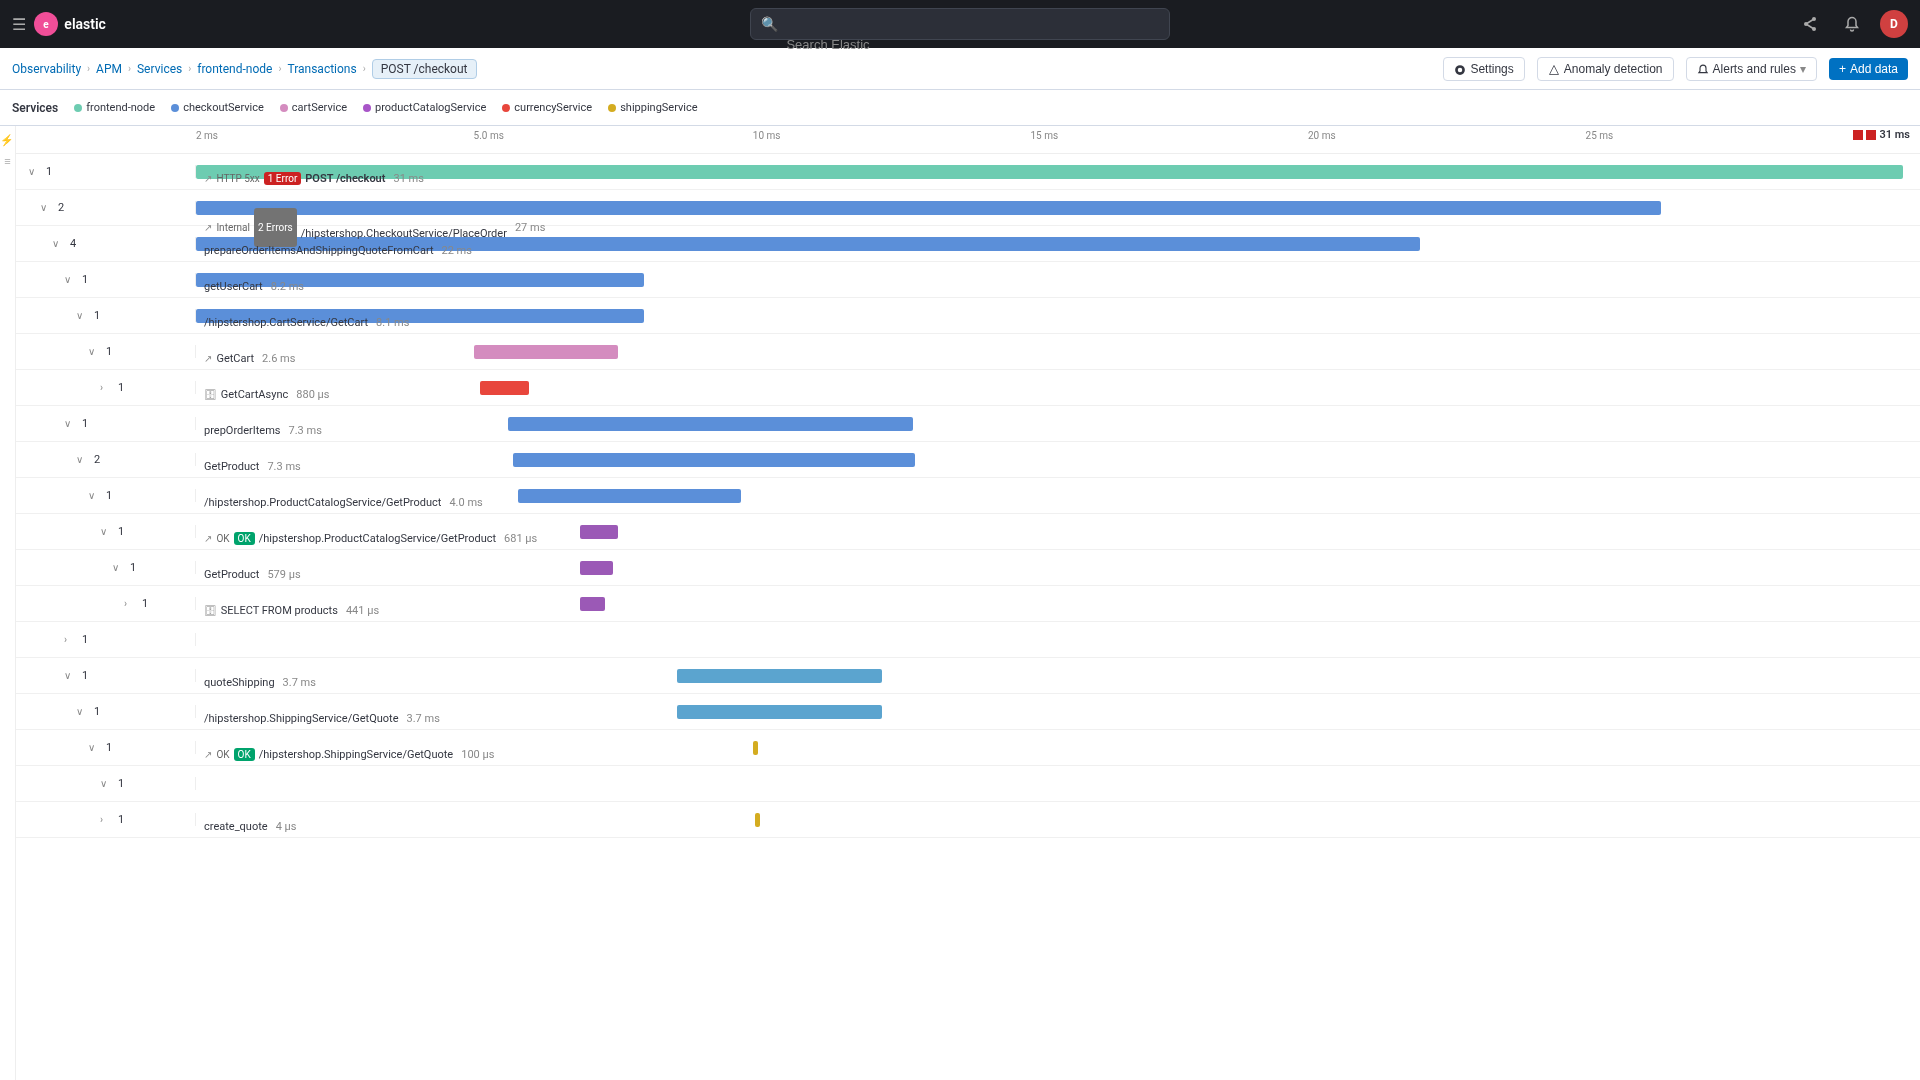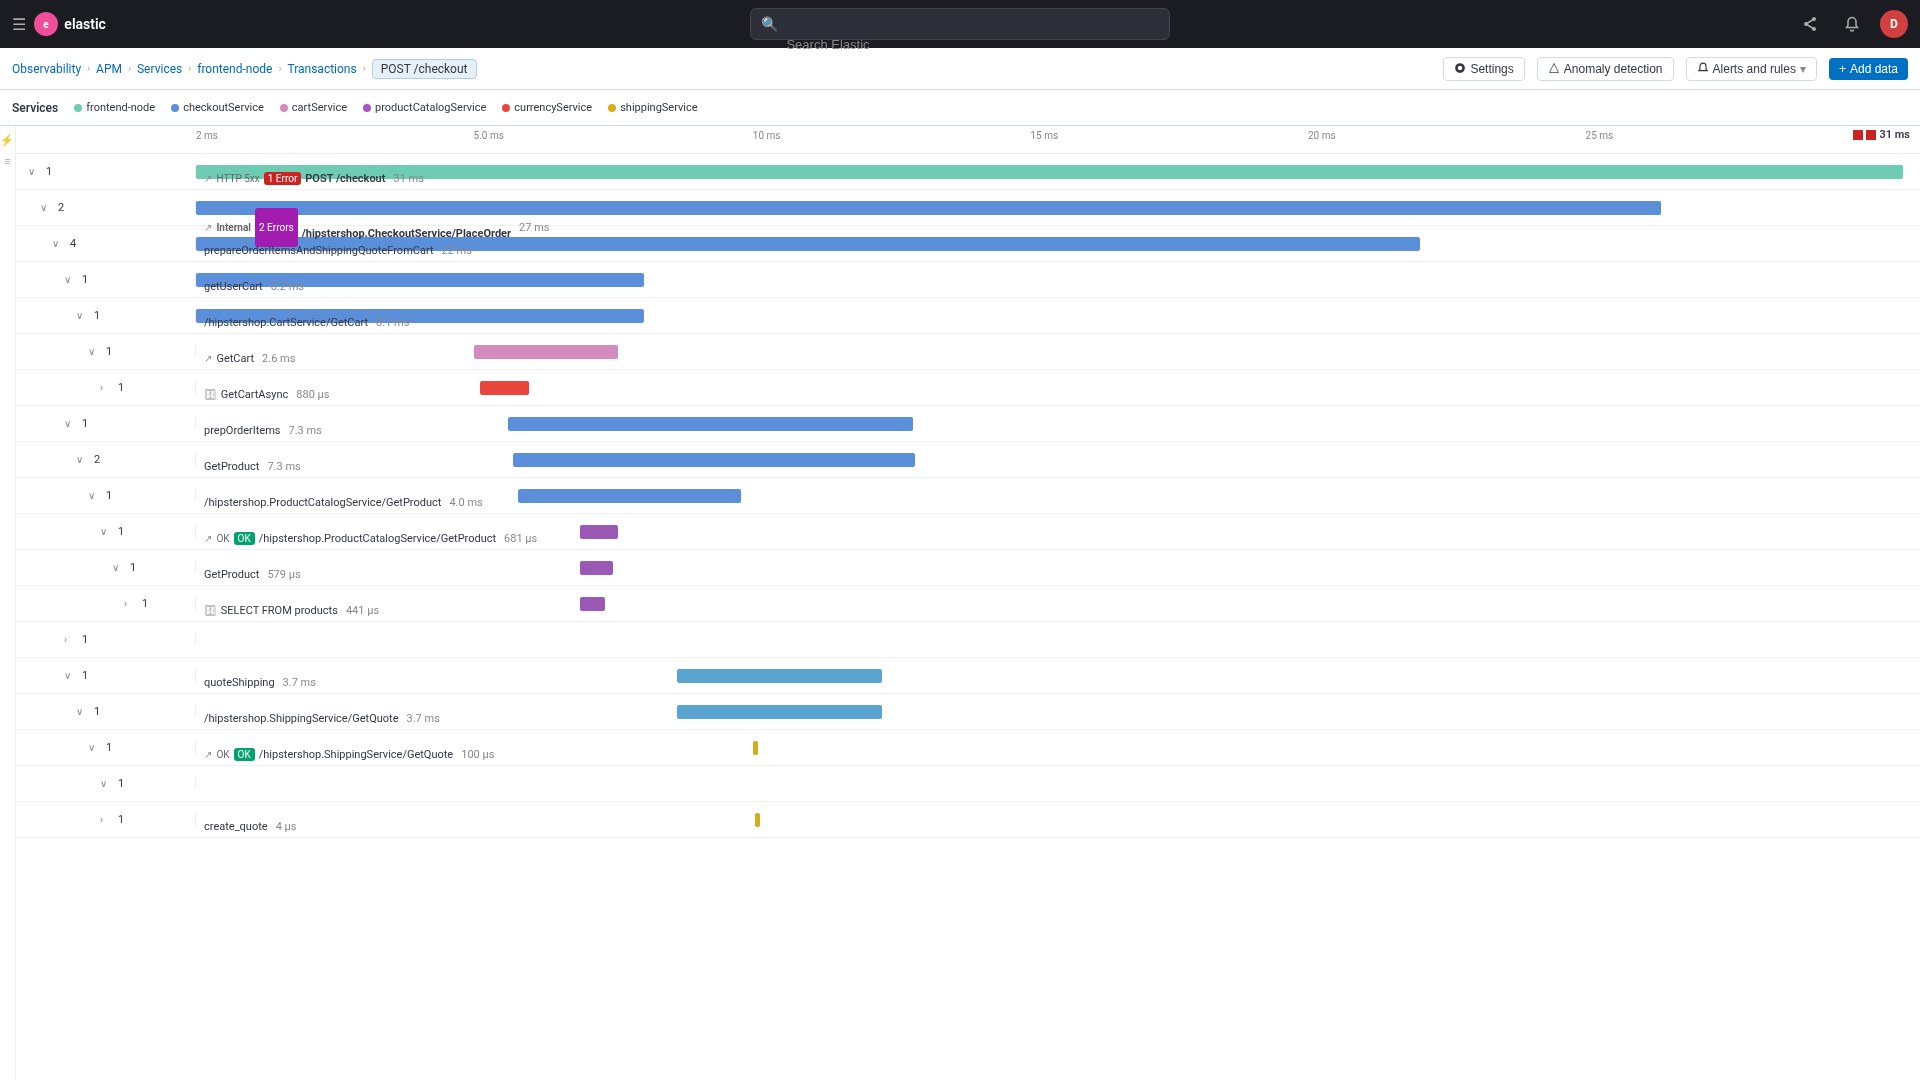--- a/index.html
+++ b/index.html
@@ -68,21 +68,21 @@
     .breadcrumb-actions { margin-left: auto; display: flex; align-items: center; gap: 12px; }
     .btn-outline {
       border: 1px solid #d3dae6;
       background: #fff;
       border-radius: 4px;
       padding: 4px 10px;
       font-size: 12px;
       cursor: pointer;
       color: #343741;
       display: flex;
-      align-items: flex-start;
+      align-items: flex-end;
       gap: 4px;
     }
     .btn-primary {
       background: #0071c2;
       color: white;
       border: none;
       border-radius: 4px;
       padding: 4px 10px;
       font-size: 12px;
       cursor: pointer;
@@ -172,21 +172,21 @@
     }
     .row-bar {
       position: absolute;
       height: 14px;
       border-radius: 2px;
       top: 50%;
       transform: translateY(-50%);
     }
     .duration { font-size: 11px; color: #888; margin-left: 4px; }
     .error-badge { background: #cc2222; color: white; font-size: 10px; border-radius: 3px; padding: 1px 4px; }
-    .error-badge-2 { background: #a21caf; color: white; font-size: 10px; border-radius: 3px; padding: 14px 4px; }
+    .error-badge-2 { background: #737373; color: white; font-size: 10px; border-radius: 3px; padding: 14px 4px; }
     .ok-badge { background: #00a36c; color: white; font-size: 10px; border-radius: 3px; padding: 1px 4px; }
   </style>
 </head>
 <body>
 
 <div class="top-nav">
   <span class="hamburger">☰</span>
   <div class="elastic-logo">
     <div class="logo-icon">
       <svg width="18" height="18" viewBox="0 0 18 18">
@@ -347,23 +347,23 @@
         <div class="trace-row">
           <div class="row-left">
             <span class="indent" style="width: 12px; display: inline-block;"></span>
             <span class="expand-btn">∨</span>
             <span style="font-size: 11px; color: rgb(52, 55, 65);">2</span>
           </div>
           <div class="row-right">
             <div class="row-bar" style="background: rgb(91, 143, 217); left: 0%; width: 85%;"></div>
             <div style="position: absolute; top: 52%; left: 8px; display: flex; align-items: center; gap: 4px; font-size: 11px; white-space: nowrap; z-index: 1;">
               <span style="font-size: 10px; color: rgb(136, 136, 136);">↗</span>
-              <span style="font-size: 10px; color: rgb(102, 102, 102); font-weight: bold;">Internal</span>
+              <span style="font-size: 10px; color: rgb(102, 102, 102);">Internal</span>
               <span class="error-badge-2">2 Errors</span>
-              <span style="font-weight: 700; color: rgb(52, 55, 65); margin-top: 12px;">/hipstershop.CheckoutService/PlaceOrder</span>
+              <span style="font-weight: 400; color: rgb(52, 55, 65); margin-top: 12px;">/hipstershop.CheckoutService/PlaceOrder</span>
               <span class="duration">27 ms</span>
             </div>
           </div>
         </div>
         <div class="trace-row">
           <div class="row-left">
             <span class="indent" style="width: 24px; display: inline-block;"></span>
             <span class="expand-btn">∨</span>
             <span style="font-size: 11px; color: rgb(52, 55, 65);">4</span>
           </div>

